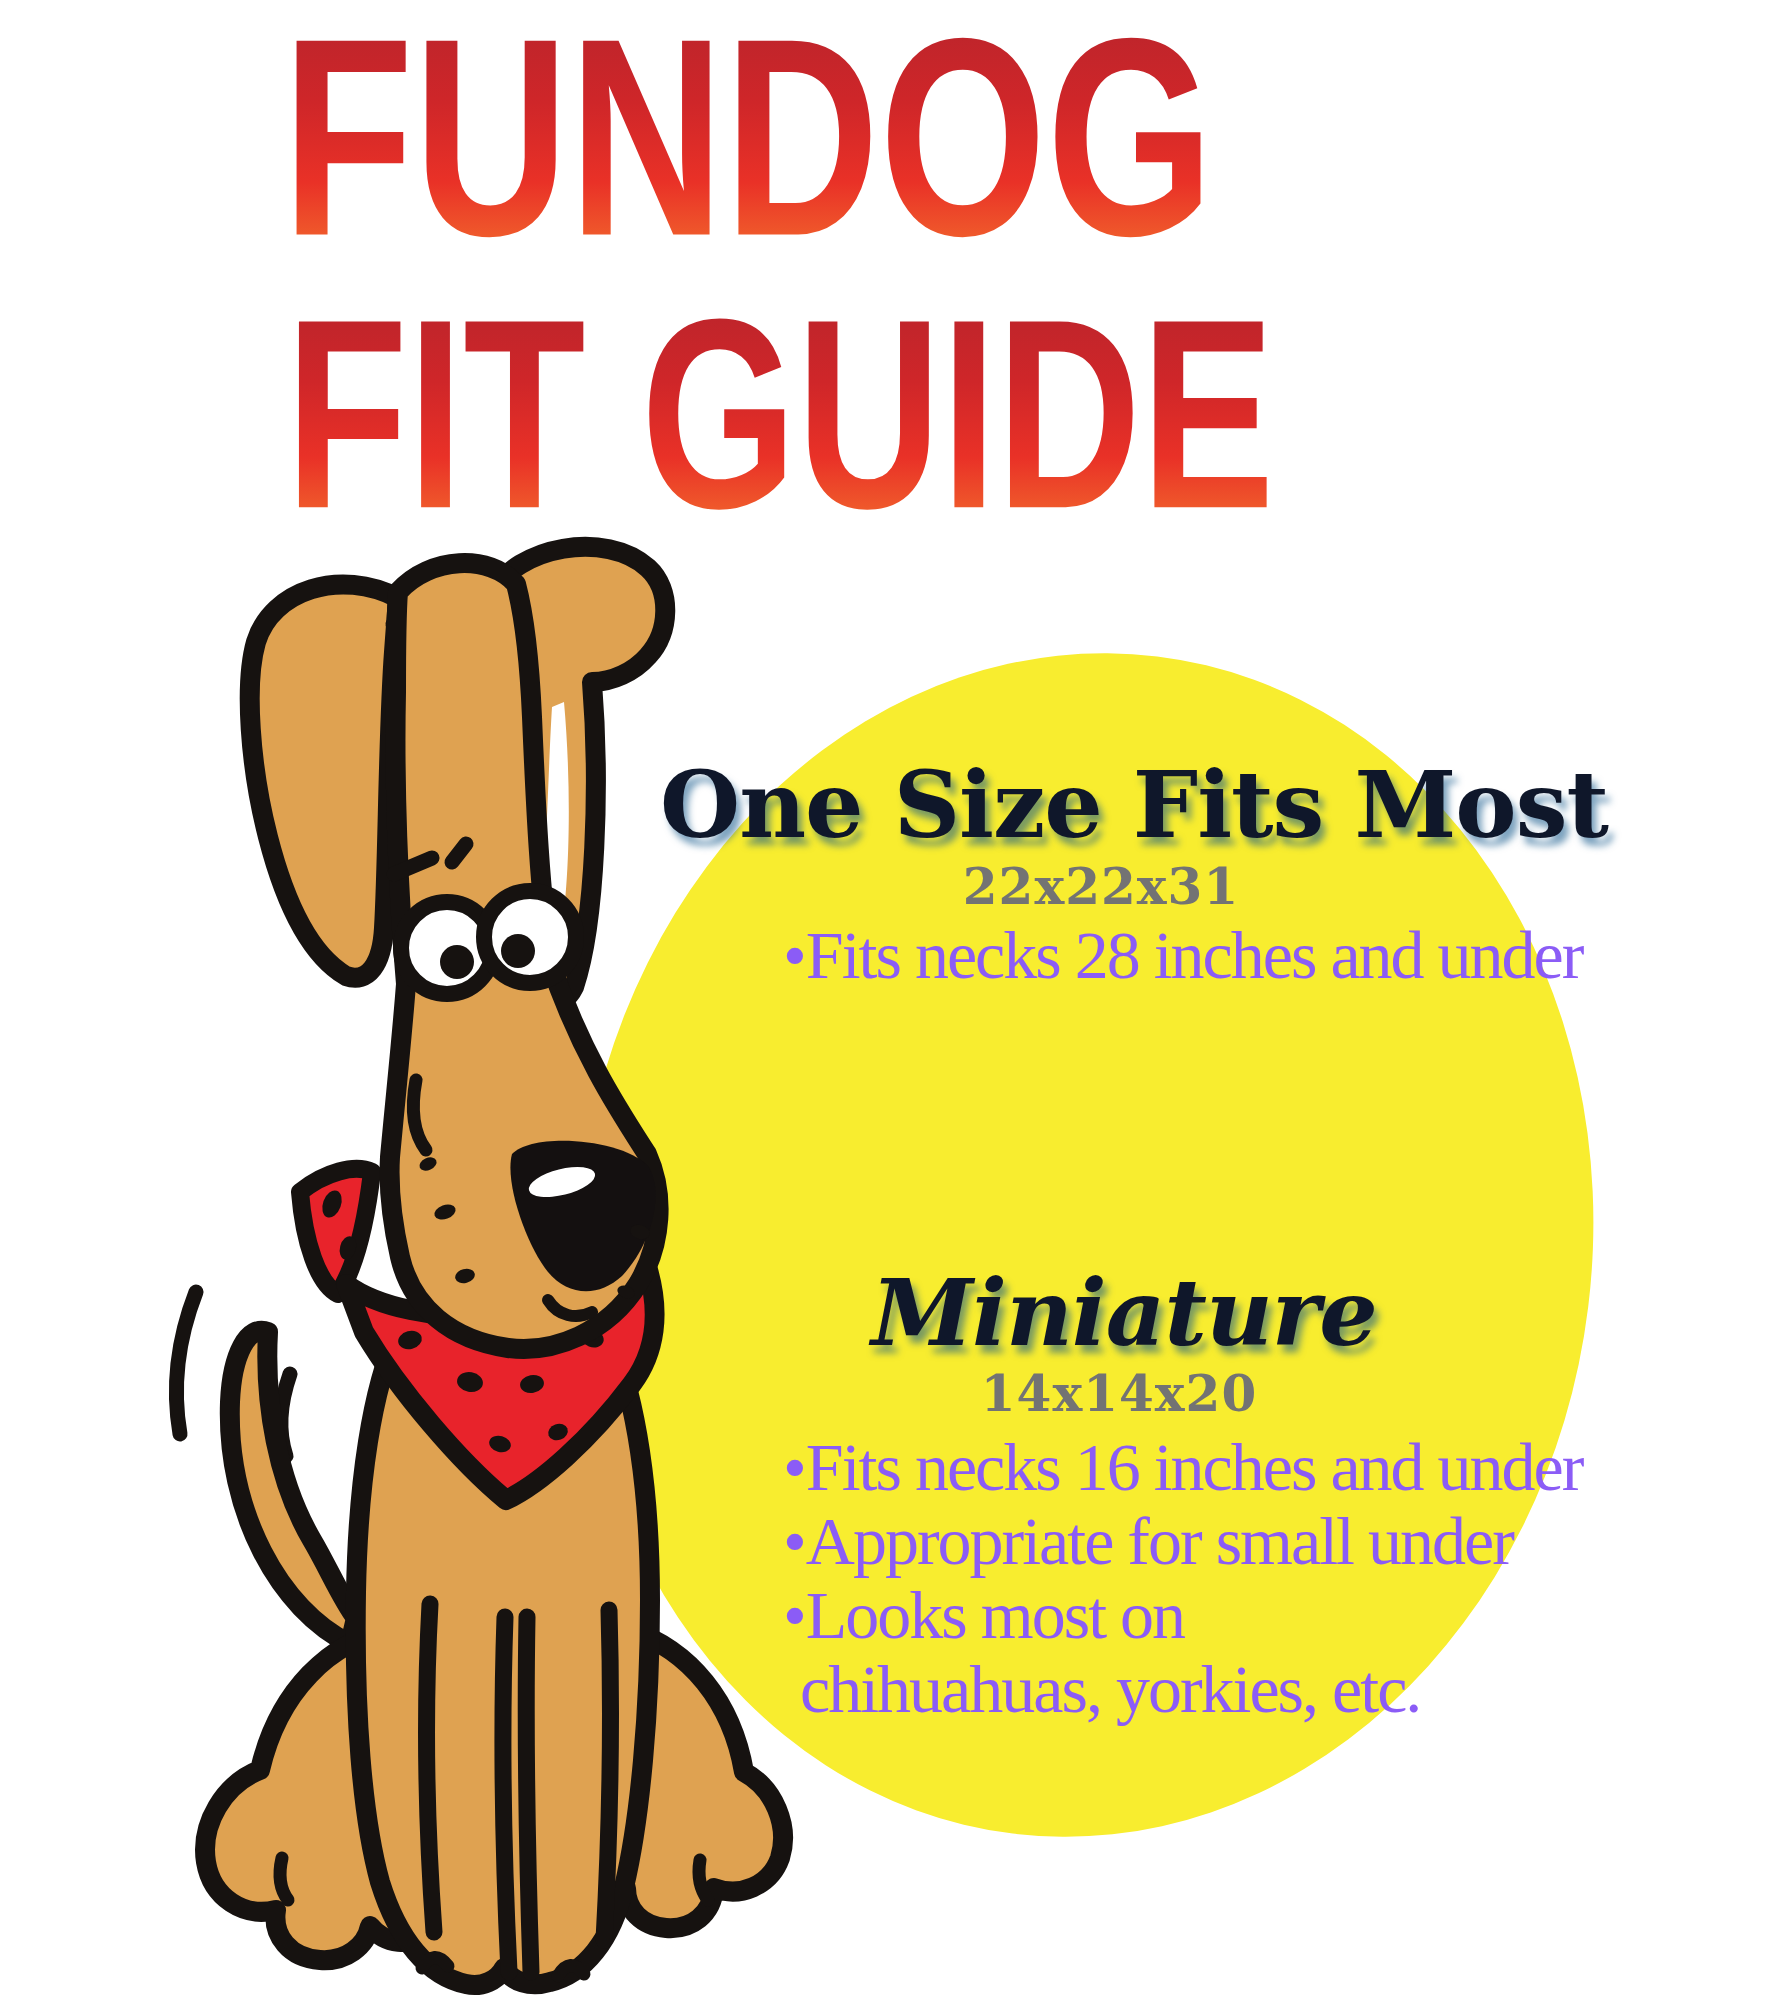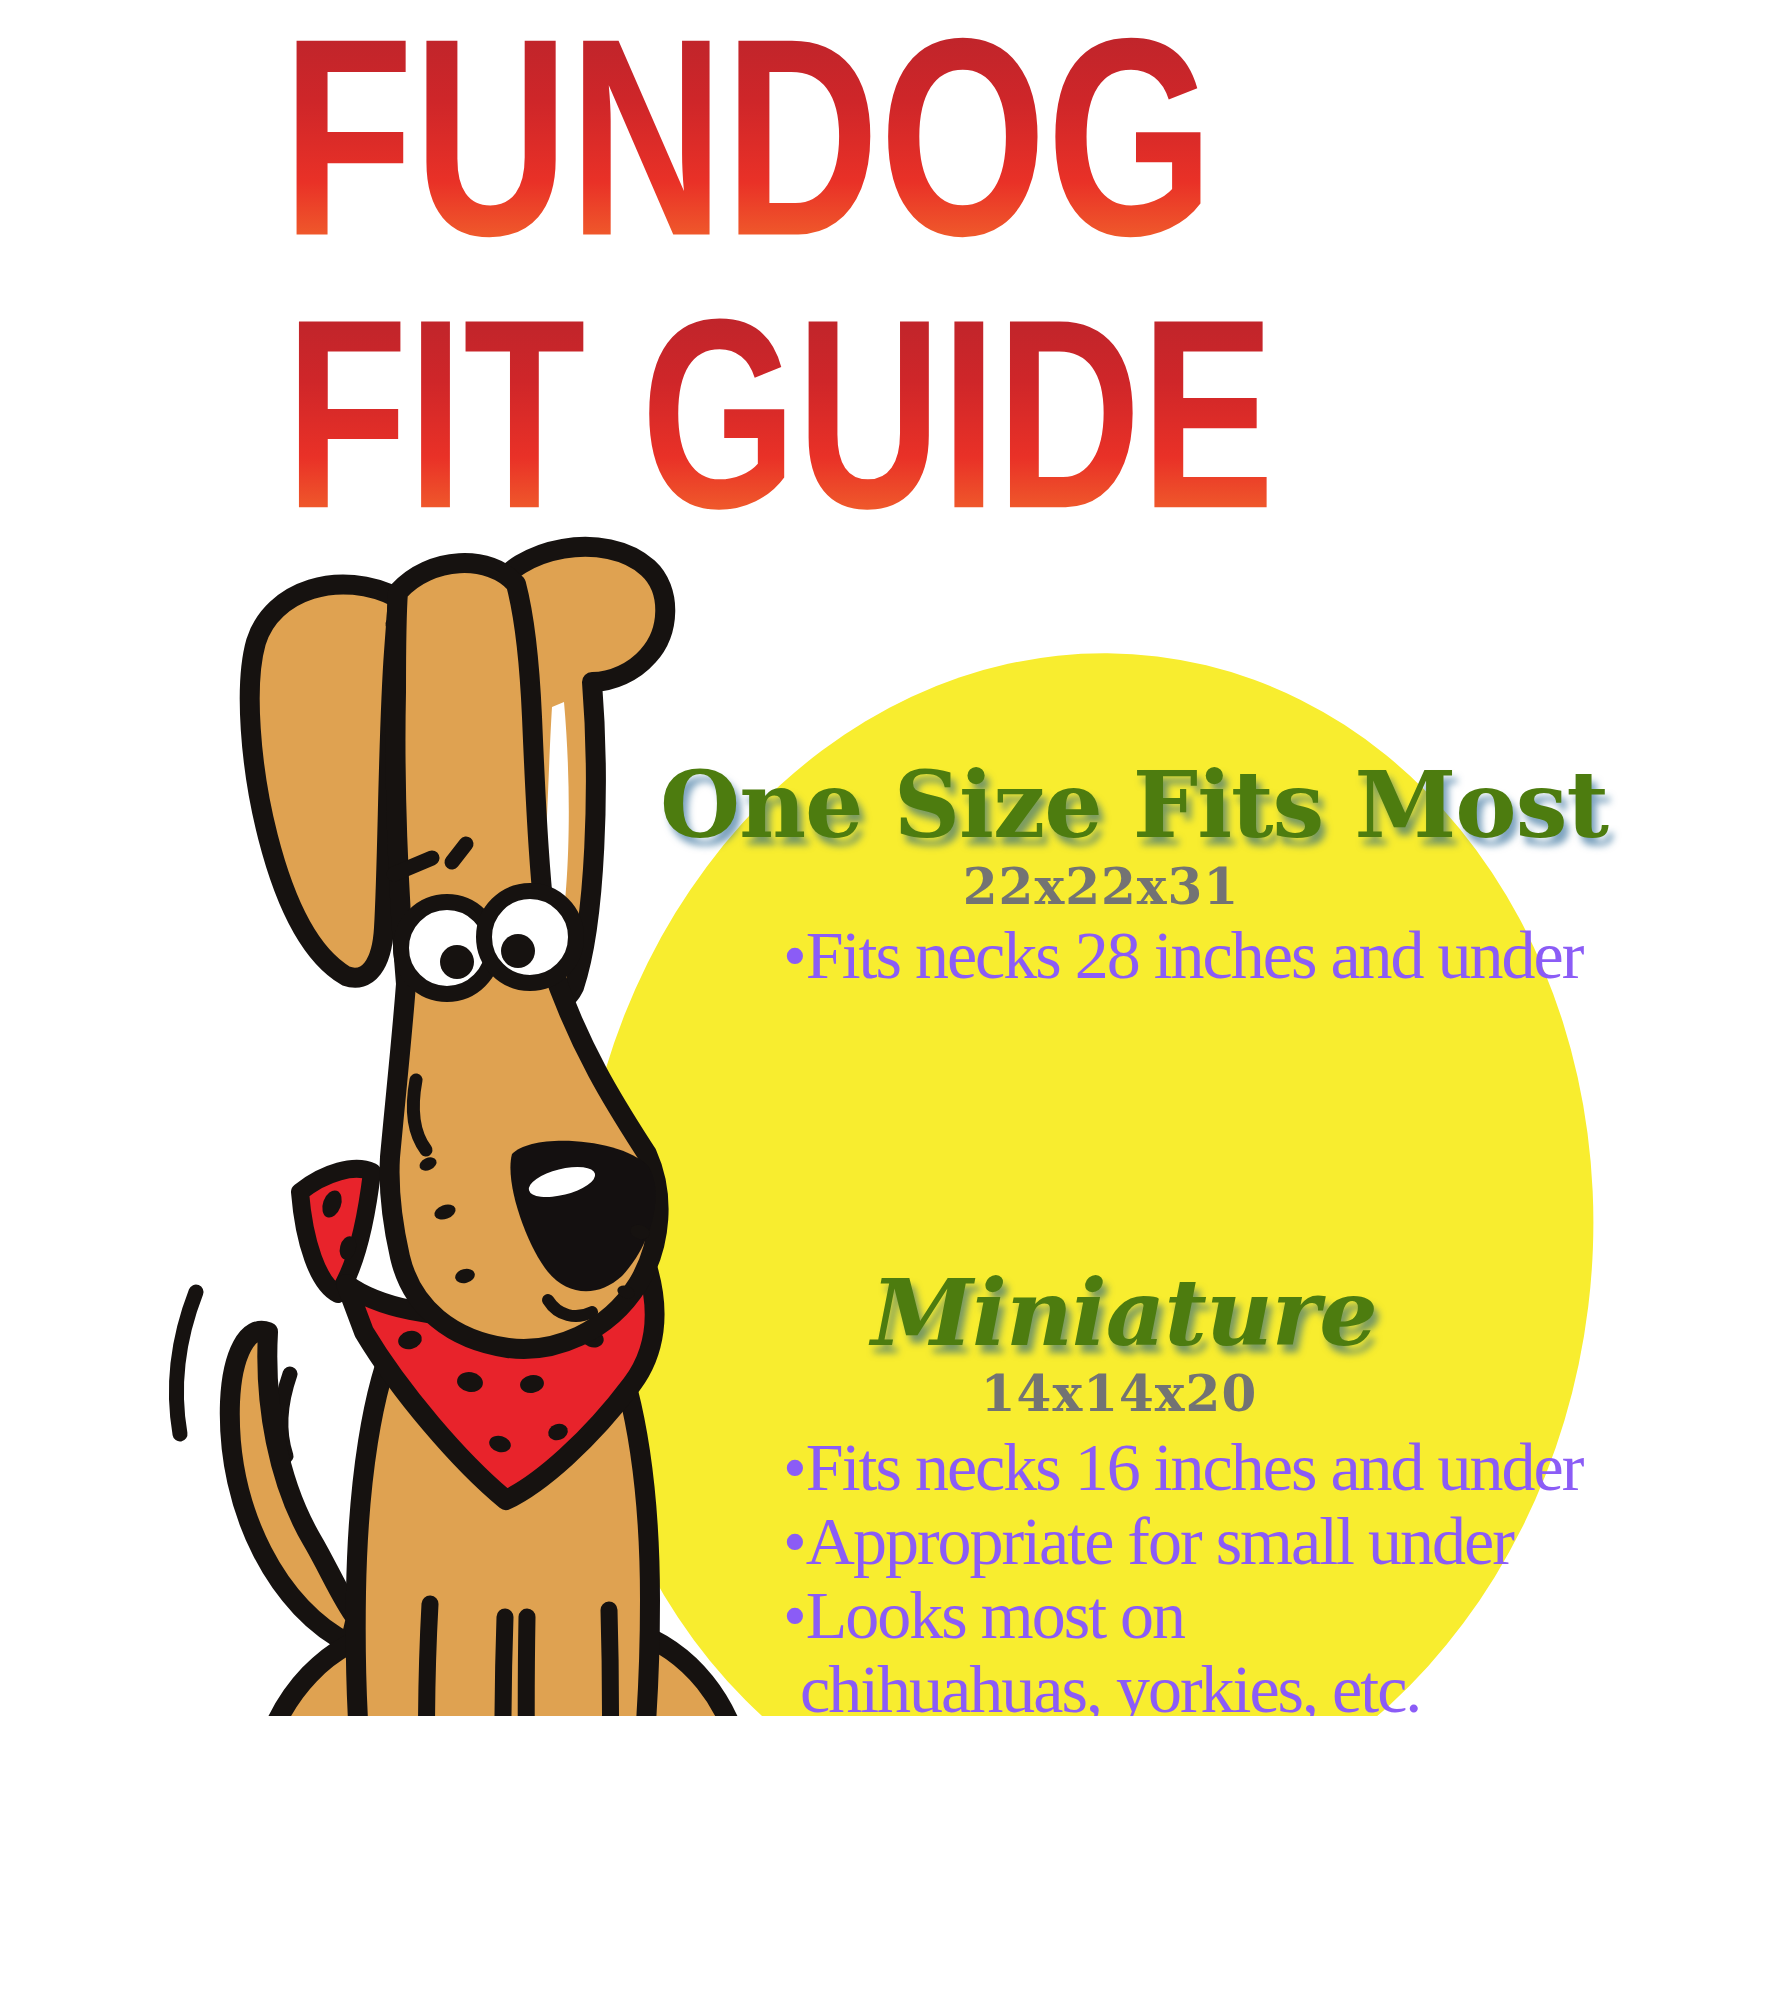--- a/index.html
+++ b/index.html
@@ -1,17 +1,17 @@
 <!DOCTYPE html>
 <html><head>
 <meta charset="utf-8">
 <style>
   html,body { margin:0; padding:0; background:#ffffff; }
   .poster {
-    position:relative; width:1791px; height:1716px; background:#ffffff;
+    position:relative; width:1791px; height:2000px; background:#ffffff;
     overflow:hidden; font-family:"Liberation Serif", serif;
   }
   
   .title-line {
     position:absolute; z-index:3; white-space:nowrap; text-align:center;
     font-family:"Liberation Sans", sans-serif; font-weight:800; line-height:1;
     background:linear-gradient(180deg,#b7242c 0%, #cf2629 38%, #e93127 66%, #f4772e 100%);
     -webkit-background-clip:text; background-clip:text;
     -webkit-text-fill-color:transparent; color:transparent;
     transform-origin:center top;
@@ -21,21 +21,21 @@
 
   
   .fit-oval {
     position:absolute; z-index:1; left:578px; top:652px; width:1014px; height:1186px;
     background:#F8ED2F; border-radius:50%; transform:rotate(7deg);
   }
 
   
   .size-heading {
     position:absolute; z-index:3; font-family:"DejaVu Serif", serif; font-weight:bold;
-    font-size:92px; line-height:1; letter-spacing:-1px; color:#4d7c0f; white-space:nowrap;
+    font-size:92px; line-height:1; letter-spacing:-1px; color:#0f172a; white-space:nowrap;
     transform:translateX(-50%);
     text-shadow:5px 8px 7px rgba(18,88,138,0.55);
   }
   #heading1 { left:1134px; top:759px; }
   #heading2 { left:1124px; top:1267px;font-style:italic; }
 
   .size-dims {
     position:absolute; z-index:3; font-family:"DejaVu Serif", serif; font-weight:bold;
     font-size:50px; line-height:1; letter-spacing:1px; color:#737373; white-space:nowrap;
     transform:translateX(-50%);

